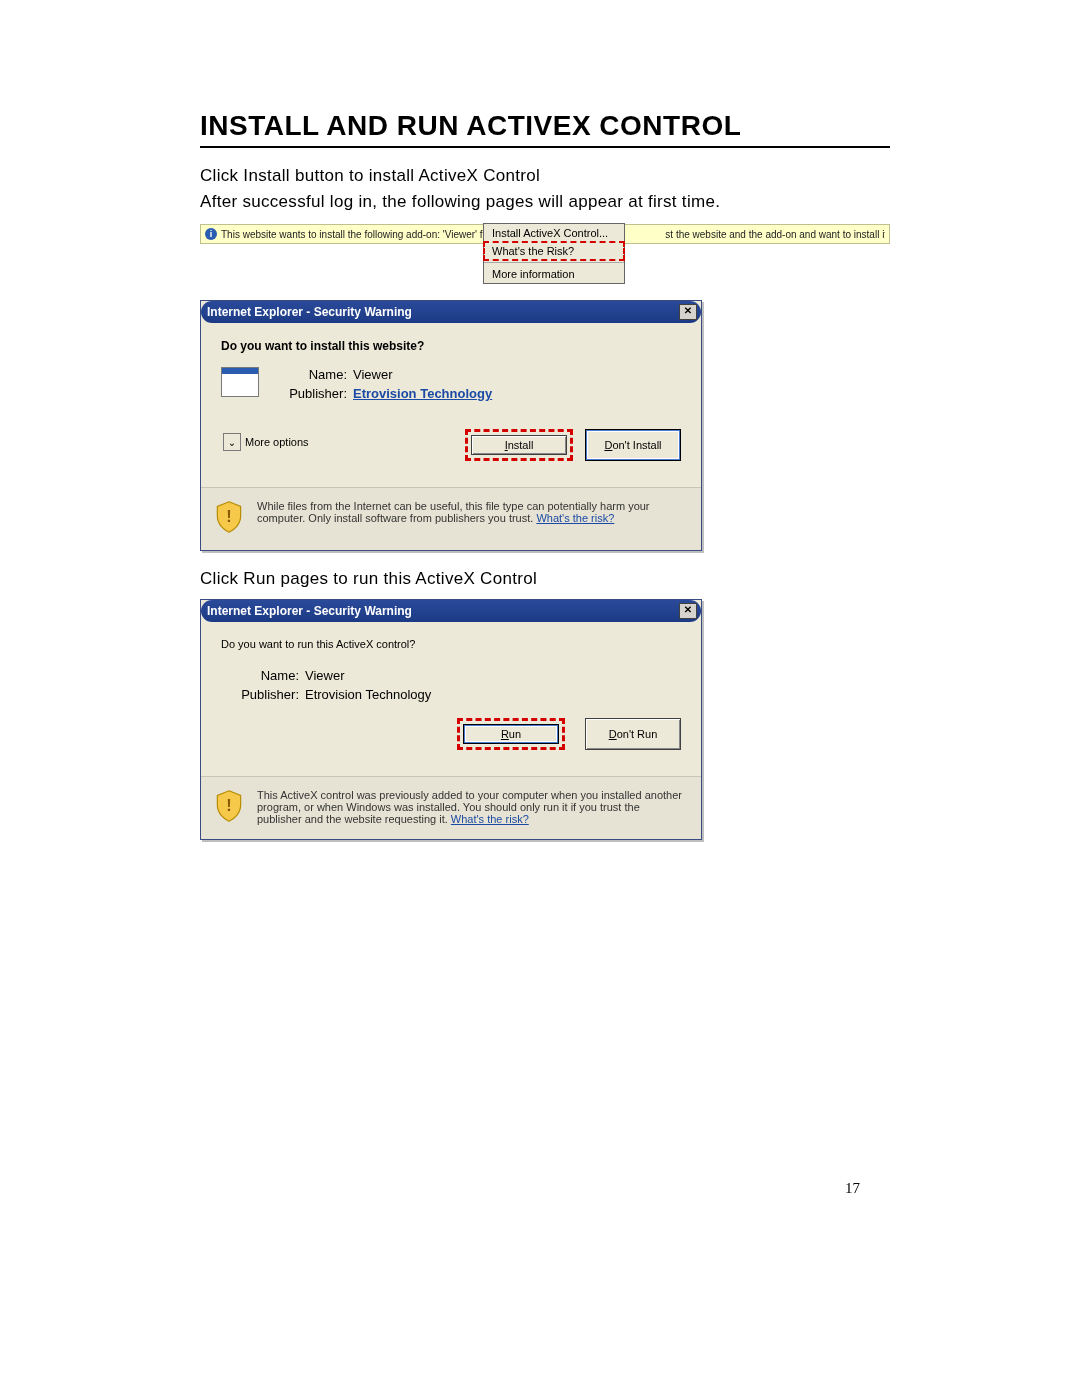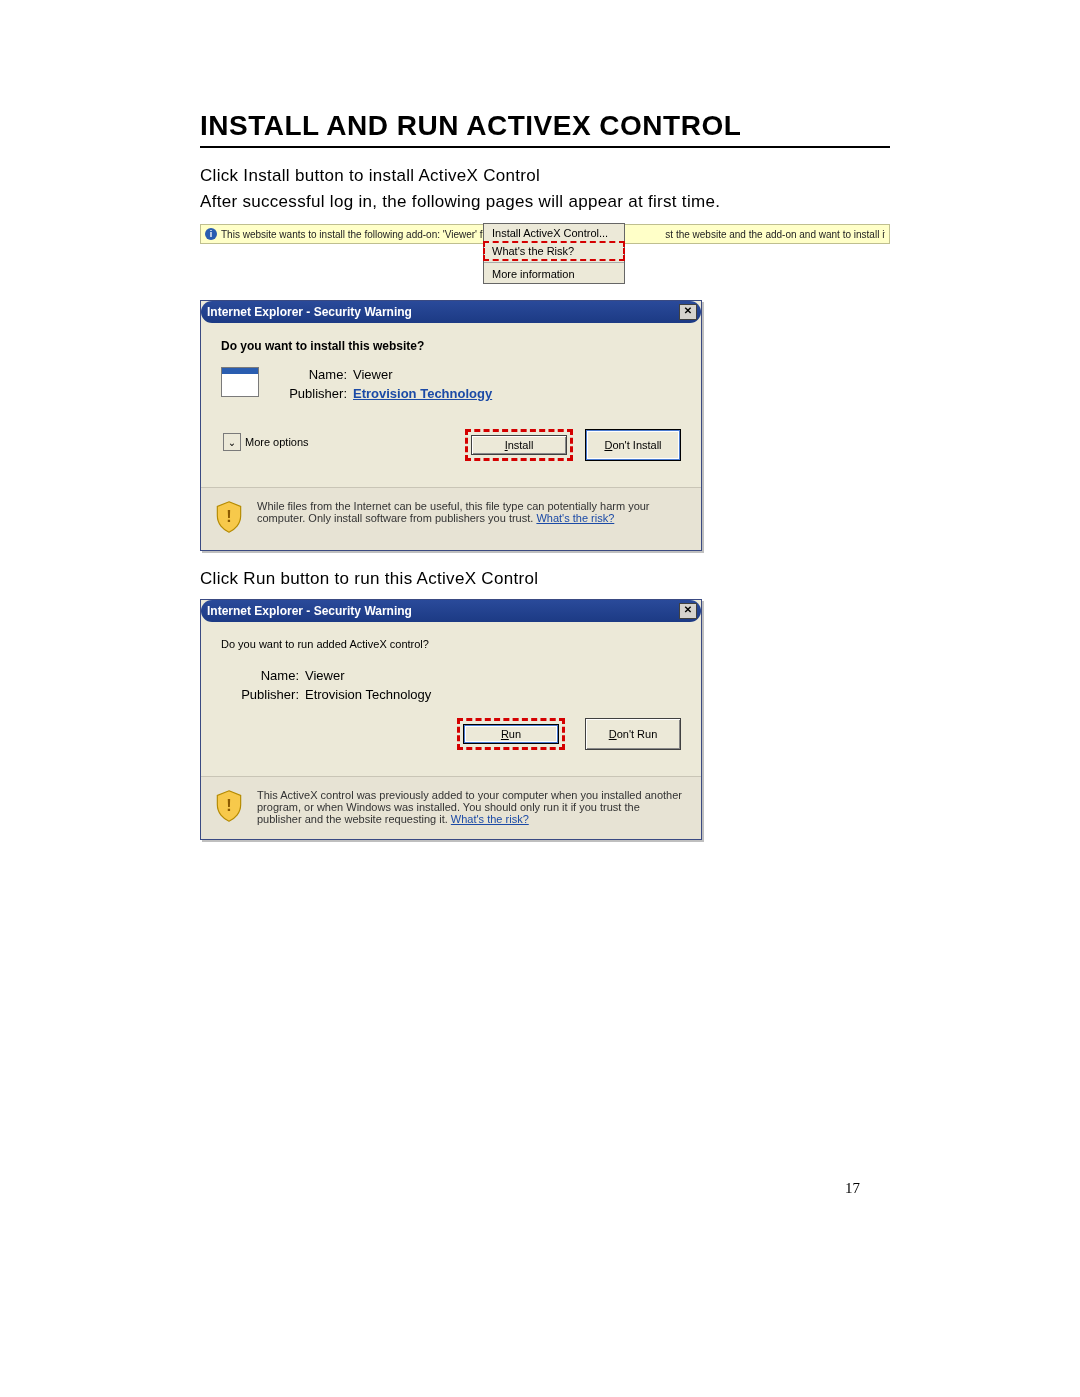--- a/index.html
+++ b/index.html
@@ -262,30 +262,30 @@
               <text x="12" y="18" text-anchor="middle" font-size="14" font-weight="bold" fill="#8a5a00">!</text>
             </svg>
         </div>
         <div>
           <span>While files from the Internet can be useful, this file type can potentially harm your computer. Only install software from publishers you trust. </span><span class="link">What's the risk?</span>
         </div>
       </div>
     </div>
   </div>
 
-  <p class="body-text" style="margin-top:18px; margin-bottom:6px;">Click Run button to run this ActiveX Control</p>
+  <p class="body-text" style="margin-top:18px; margin-bottom:6px;">Click Run pages to run this ActiveX Control</p>
 
   <div class="dialog2-wrap">
     <div class="dialog">
       <div class="titlebar">
         <span>Internet Explorer - Security Warning</span>
         <div class="close-btn">✕</div>
       </div>
       <div class="dialog-body">
-        <div class="simple">Do you want to run added ActiveX control?</div>
+        <div class="simple">Do you want to run this ActiveX control?</div>
         <div class="pubrow">
           <div class="row">
             <span class="label" style="width:60px;">Name:</span>
             <span class="val">Viewer</span>
           </div>
           <div class="row">
             <span class="label" style="width:60px;">Publisher:</span>
             <span class="val">Etrovision Technology</span>
           </div>
         </div>

